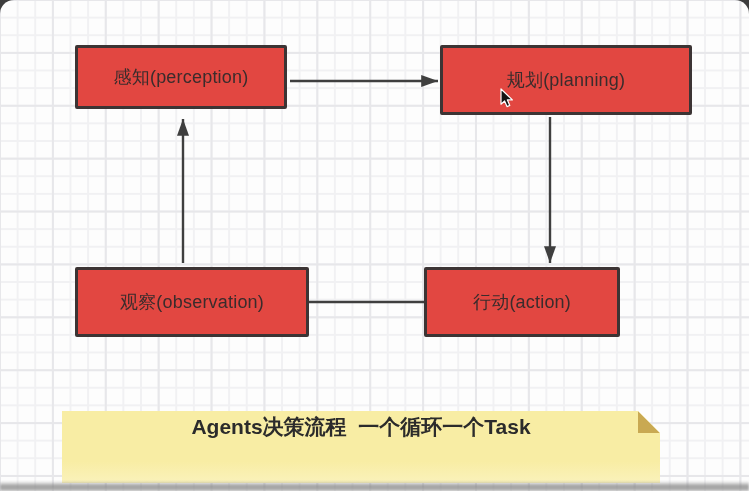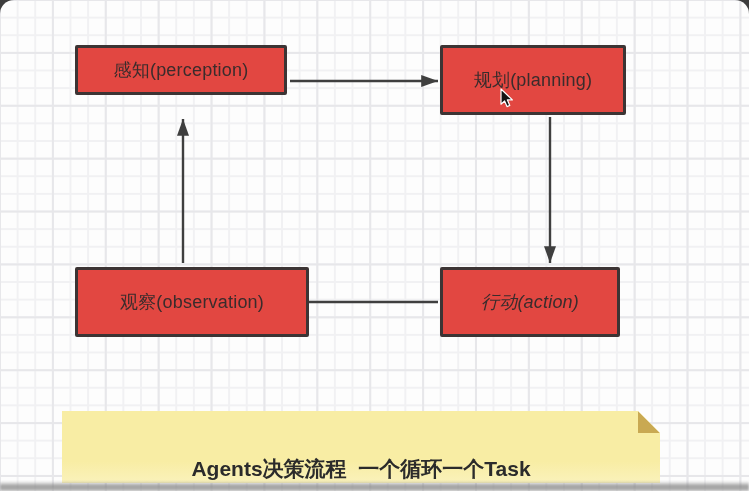--- a/index.html
+++ b/index.html
@@ -42,33 +42,33 @@
     background:var(--node-fill);
     border:3px solid var(--node-border);
     border-radius:2px;
     color:var(--node-text);
     font-size:18px;
     letter-spacing:.2px;
     display:flex;align-items:center;justify-content:center;
     box-sizing:border-box;
     cursor:default;
   }
-  .node-perception{left:75px;top:45px;width:212px;height:50px;}
-  .node-planning{left:440px;top:45px;width:186px;height:70px;}
+  .node-perception{left:75px;top:45px;width:212px;height:64px;}
+  .node-planning{left:440px;top:45px;width:252px;height:70px;}
   .node-observation{left:75px;top:267px;width:234px;height:70px;}
-  .node-action{left:440px;top:267px;width:180px;height:70px;font-style:italic;}
+  .node-action{left:424px;top:267px;width:196px;height:70px;}
   .edges{position:absolute;inset:0;width:749px;height:491px;pointer-events:none;}
   .edges line{stroke:var(--arrow);stroke-width:2.4;}
   .edges marker path{fill:var(--arrow);}
   .note{
     position:absolute;
     left:62px;top:411px;width:598px;height:72px;
     background:linear-gradient(to bottom, var(--note-fill) 0%, var(--note-fill) 70%, var(--note-fill-bottom) 100%);
     clip-path:polygon(0 0, calc(100% - 22px) 0, 100% 22px, 100% 100%, 0 100%);
-    display:flex;align-items:flex-end;justify-content:center;
+    display:flex;align-items:flex-start;justify-content:center;
   }
   .note-fold{
     position:absolute;top:0;right:0;width:22px;height:22px;
     background:var(--note-fold);
     clip-path:polygon(0 0, 100% 100%, 0 100%);
   }
   .note-text{
     color:var(--note-text);
     font-size:21px;
     font-weight:bold;

